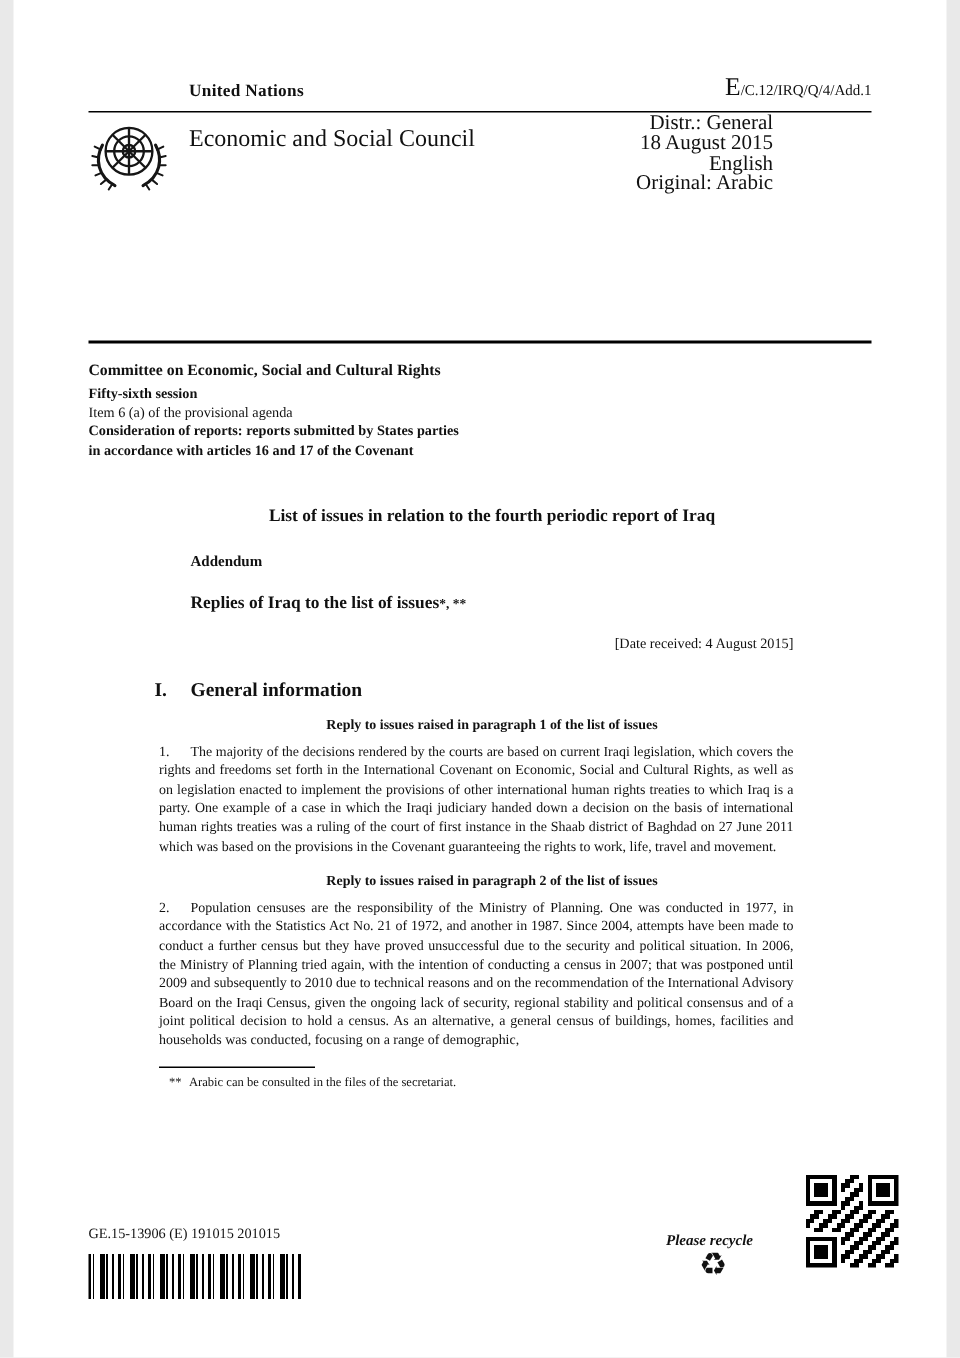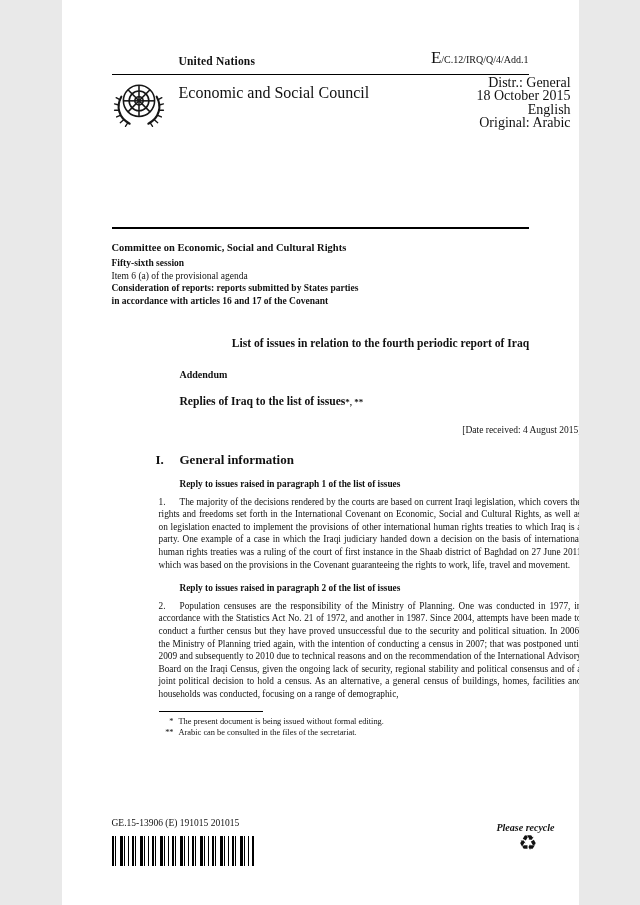--- a/index.html
+++ b/index.html
@@ -1,18 +1,18 @@
 <!DOCTYPE html>
 <html><head>
 <meta charset="utf-8">
 <style>
   html, body { margin:0; padding:0; background:#e9e9e9; }
   .page {
     position: relative;
-    width: 517px; height: 905px;
+    width: 622px; height: 905px;
     margin: 0 auto;
     background: #ffffff;
     font-family: "Liberation Serif", "DejaVu Serif", serif;
     color: #111;
     overflow: hidden;
   }
 
   
   .masthead-org { position:absolute; left:117px; top:55px; font-size:11.5px; font-weight:bold; letter-spacing:.2px; }
   .masthead-symbol { position:absolute; right:50px; top:48px; }
@@ -34,21 +34,21 @@
   .doc-title { font-size:11.6px; font-weight:bold; margin:0;text-align:center; }
   .addendum { font-size:10px; font-weight:bold; margin-top:19px; }
   .subtitle { font-size:11.6px; font-weight:bold; margin-top:15px; }
   .subtitle .marks { font-size:9px; font-weight:bold; }
   .date-received { text-align:right; font-size:9.5px; margin-top:17px; }
 
   
   .content { position:absolute; left:97px; top:452px; width:423px; font-size:9.3px; line-height:12.6px; text-align:justify; }
   .section-heading { position:relative; font-size:13px; font-weight:bold; padding-left:21px; margin:0 0 11px 0; text-align:left; line-height:15px;}
   .section-num { position:absolute; left:-3px; top:0; }
-  .reply-heading { font-weight:bold; padding-left:21px; text-align:left; margin:11px 0 5px 0; }
+  .reply-heading { font-weight:bold; padding-left:21px; text-align:center; margin:11px 0 5px 0; }
   .para { margin:0 0 10px 0; }
   .pnum { display:inline-block; width:21px; }
 
   
   .footnotes { margin-top:9px; text-align:left; }
   .fn-rule { width:104px; border-top:1px solid #000; margin:0 0 4px 0; }
   .footnote { font-size:8.4px; line-height:11.6px; }
   .fn-mark { display:inline-block; width:15px; text-align:right; margin-right:5px; }
 
   
@@ -105,21 +105,21 @@
         <line x1="80" y1="79" x2="86" y2="84"></line>
         <line x1="72" y1="85" x2="76" y2="91"></line>
       </g>
     </svg>
   </div>
 
   <div class="council-title">Economic and Social Council</div>
 
   <div class="distr-block">
     <div>Distr.: General</div>
-    <div>18 October 2015</div>
+    <div>18 August 2015</div>
     <div>English</div>
     <div>Original: Arabic</div>
   </div>
 
   <div class="rule-thick"></div>
 
   <div class="committee-block">
     <div class="committee-name">Committee on Economic, Social and Cultural Rights</div>
     <div class="bold">Fifty-sixth session</div>
     <div>Item 6 (a) of the provisional agenda</div>
@@ -148,23 +148,20 @@
     </p>
 
     <div class="reply-heading">Reply to issues raised in paragraph 2 of the list of issues</div>
     <p class="para">
       <span class="pnum">2.</span><span>Population censuses are the responsibility of the Ministry of Planning. One was conducted in 1977, in accordance with the Statistics Act No. 21 of 1972, and another in 1987. Since 2004, attempts have been made to conduct a further census but they have proved unsuccessful due to the security and political situation. In 2006, the Ministry of Planning tried again, with the intention of conducting a census in 2007; that was postponed until 2009 and subsequently to 2010 due to technical reasons and on the recommendation of the International Advisory Board on the Iraqi Census, given the ongoing lack of security, regional stability and political consensus and of a joint political decision to hold a census. As an alternative, a general census of buildings, homes, facilities and households was conducted, focusing on a range of demographic,</span>
     </p>
 
     <div class="footnotes">
       <div class="fn-rule"></div>
       <div class="footnote">
-        <span class="fn-mark">*</span><span>The present document is being issued without formal editing.</span>
-      </div>
-      <div class="footnote">
         <span class="fn-mark">**</span><span>Arabic can be consulted in the files of the secretariat.</span>
       </div>
     </div>
   </div>
 
   <div class="footer-ge">
     <span>GE.15-13906 (E)</span>
     <span class="gap">191015</span>
     <span class="gap">201015</span>
   </div>

